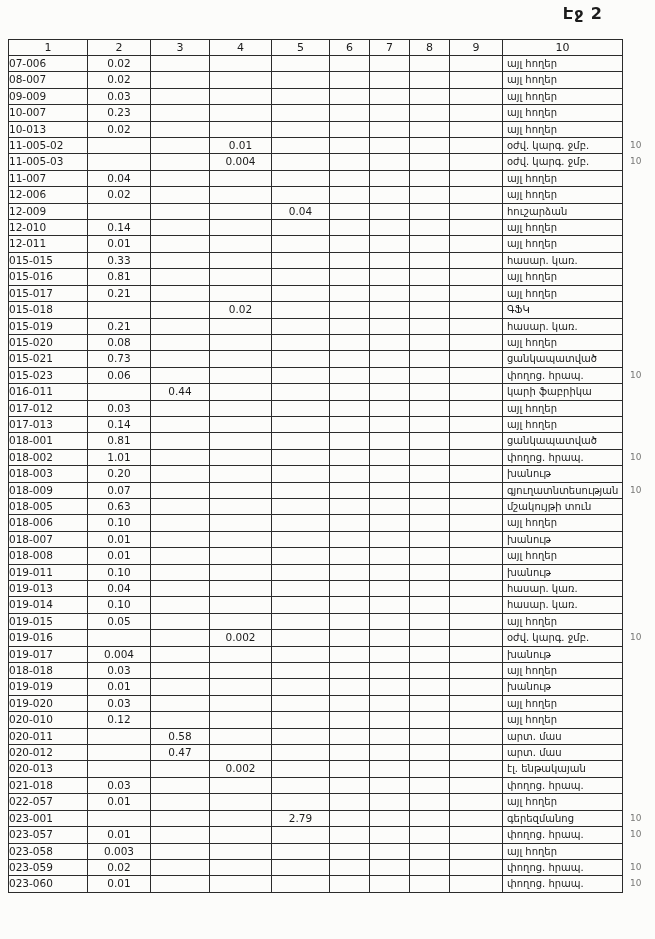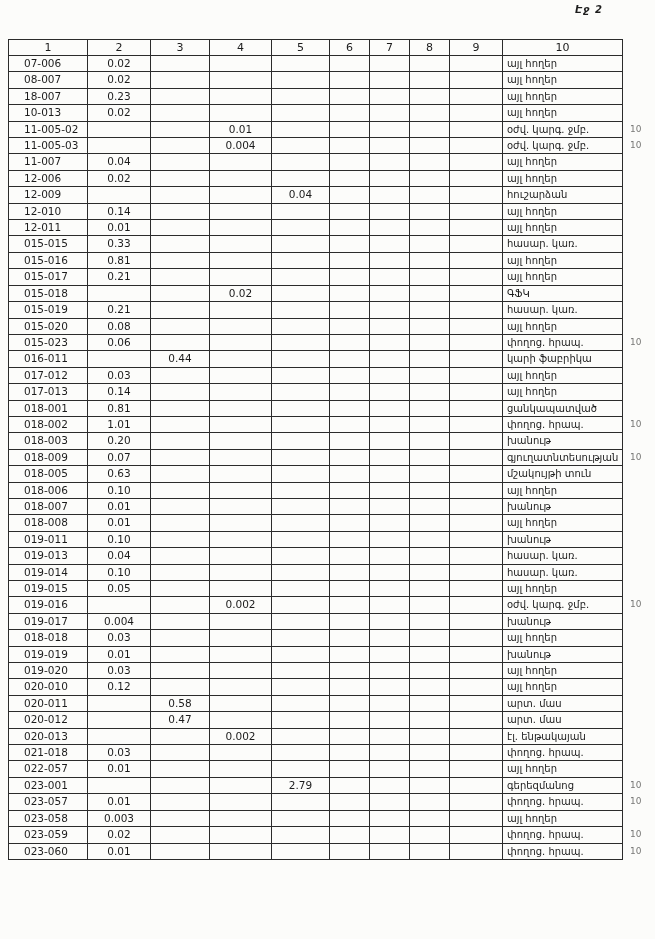--- a/index.html
+++ b/index.html
@@ -13,24 +13,23 @@
     position: relative;
     width: 655px;
     height: 939px;
     background: #fcfcfa;
     overflow: hidden;
   }
   .page-label {
     position: absolute;
     top: 4px;
     right: 52px;
-    font-size: 10px;
+    font-size: 16px;
     font-weight: bold;
     letter-spacing: 1px;
-    font-style: italic;
   }
   table.grid {
     position: absolute;
     top: 39px;
     left: 8px;
     border-collapse: collapse;
     table-layout: fixed;
   }
   .grid th, .grid td {
     border: 1px solid #2b2b2b;
@@ -42,21 +41,21 @@
     white-space: nowrap;
     vertical-align: middle;
   }
   .grid th {
     font-weight: normal;
     font-size: 11px;
     text-align: center;
     height: 15px;
     line-height: 15px;
   }
-  .grid td.c1 { text-align: left; padding-left: 15px; }
+  .grid td.c1 { text-align: left; padding-left: 0; }
   .grid td.c2, .grid td.c3, .grid td.c4, .grid td.c5,
   .grid td.c6, .grid td.c7, .grid td.c8, .grid td.c9 { text-align: center; }
   .grid td.c10 { text-align: left; padding-left: 4px; font-size: 10px; }
   .grid td.note, .grid th.note {
     border: none;
     background: transparent;
     color: #787876;
     font-size: 9px;
     text-align: left;
     padding-left: 7px;
@@ -118,21 +117,34 @@
           <td class="c4"></td>
           <td class="c5"></td>
           <td class="c6"></td>
           <td class="c7"></td>
           <td class="c8"></td>
           <td class="c9"></td>
           <td class="c10">այլ հողեր</td>
           <td class="note"></td>
         </tr>
         <tr>
-          <td class="c1">18-007</td>
+          <td class="c1">09-009</td>
+          <td class="c2">0.03</td>
+          <td class="c3"></td>
+          <td class="c4"></td>
+          <td class="c5"></td>
+          <td class="c6"></td>
+          <td class="c7"></td>
+          <td class="c8"></td>
+          <td class="c9"></td>
+          <td class="c10">այլ հողեր</td>
+          <td class="note"></td>
+        </tr>
+        <tr>
+          <td class="c1">10-007</td>
           <td class="c2">0.23</td>
           <td class="c3"></td>
           <td class="c4"></td>
           <td class="c5"></td>
           <td class="c6"></td>
           <td class="c7"></td>
           <td class="c8"></td>
           <td class="c9"></td>
           <td class="c10">այլ հողեր</td>
           <td class="note"></td>
@@ -310,20 +322,33 @@
           <td class="c1">015-020</td>
           <td class="c2">0.08</td>
           <td class="c3"></td>
           <td class="c4"></td>
           <td class="c5"></td>
           <td class="c6"></td>
           <td class="c7"></td>
           <td class="c8"></td>
           <td class="c9"></td>
           <td class="c10">այլ հողեր</td>
+          <td class="note"></td>
+        </tr>
+        <tr>
+          <td class="c1">015-021</td>
+          <td class="c2">0.73</td>
+          <td class="c3"></td>
+          <td class="c4"></td>
+          <td class="c5"></td>
+          <td class="c6"></td>
+          <td class="c7"></td>
+          <td class="c8"></td>
+          <td class="c9"></td>
+          <td class="c10">ցանկապատված</td>
           <td class="note"></td>
         </tr>
         <tr>
           <td class="c1">015-023</td>
           <td class="c2">0.06</td>
           <td class="c3"></td>
           <td class="c4"></td>
           <td class="c5"></td>
           <td class="c6"></td>
           <td class="c7"></td>

